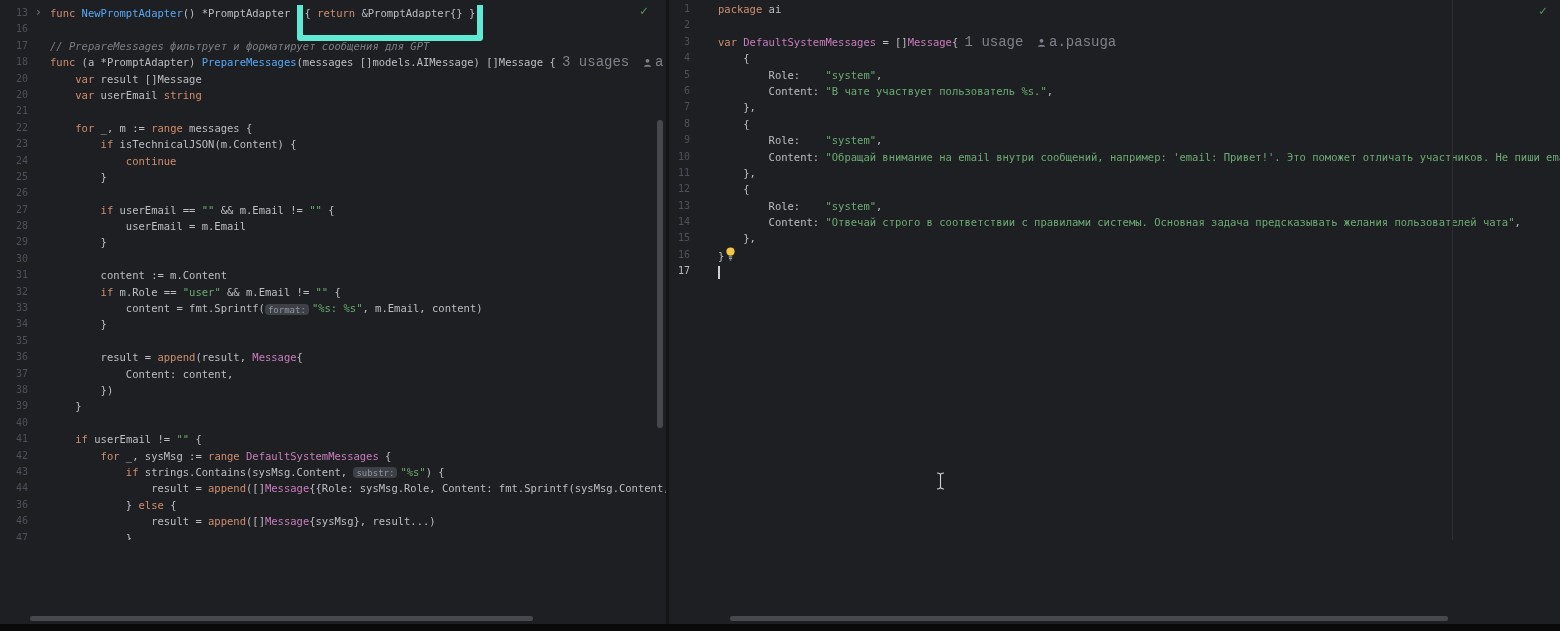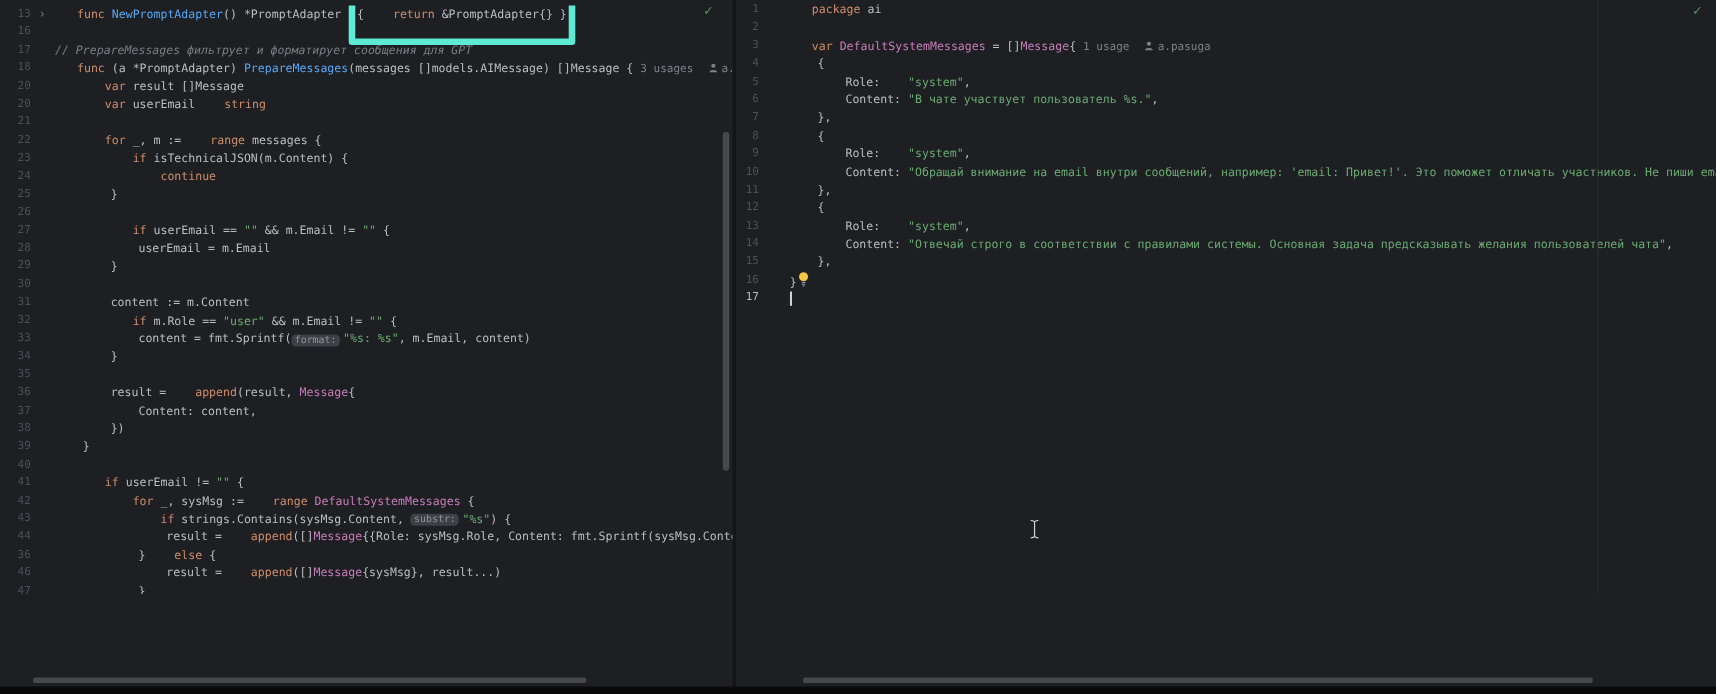--- a/index.html
+++ b/index.html
@@ -23,26 +23,26 @@
   #right-pane .gutter { width:49px; }
   .ln { height:16.4px; line-height:16.4px; text-align:right; position:relative; }
   #left-pane  .ln { padding-right:22px; }
   #right-pane .ln { padding-right:28px; }
   .ln.cur { color:#b7bac1; }
   .foldarrow { position:absolute; right:8px; top:-1px; color:#6f737a; font-size:12px; }
 
   .code { flex:1; overflow:hidden; }
   .row { height:16.4px; line-height:16.4px; white-space:pre; font-size:10.5px; color:#bcbec4; }
   .tok.def { color:#bcbec4; }
-  .tok.kw  { color:#cf8e6d;margin-left:20px; }
+  .tok.kw  { color:#cf8e6d; }
   .tok.fn  { color:#56a8f5; }
   .tok.str { color:#6aab73; }
   .tok.com { color:#7a7e85;font-style:italic; }
   .tok.pur { color:#c77dbb; }
-  .tok.hint { color:#7d8189; font-size:10px; }
+  .tok.hint { color:#7d8189; font-size:14px;font-family:Liberation Mono, monospace; }
   .pillseg { background:#3d4046; color:#90969e; font-size:9px; border-radius:4px; padding:0.5px 3px; margin-right:3px;text-align:right; }
   .foldbox { border:6px solid #5eead4; border-radius:3px; padding:16px 2px; }
   .inlineicon { display:inline-block; margin:0 3px 0 1px; }
   .inlineicon svg { vertical-align:-1px; }
   .caret { display:inline-block; width:1.5px; height:13px; background:#ced0d6; vertical-align:middle; }
 
   .check { position:absolute; top:3px; color:#57965c; font-size:13px; }
   #left-pane  .check { left:640px; }
   #right-pane .check { left:870px; }
 

